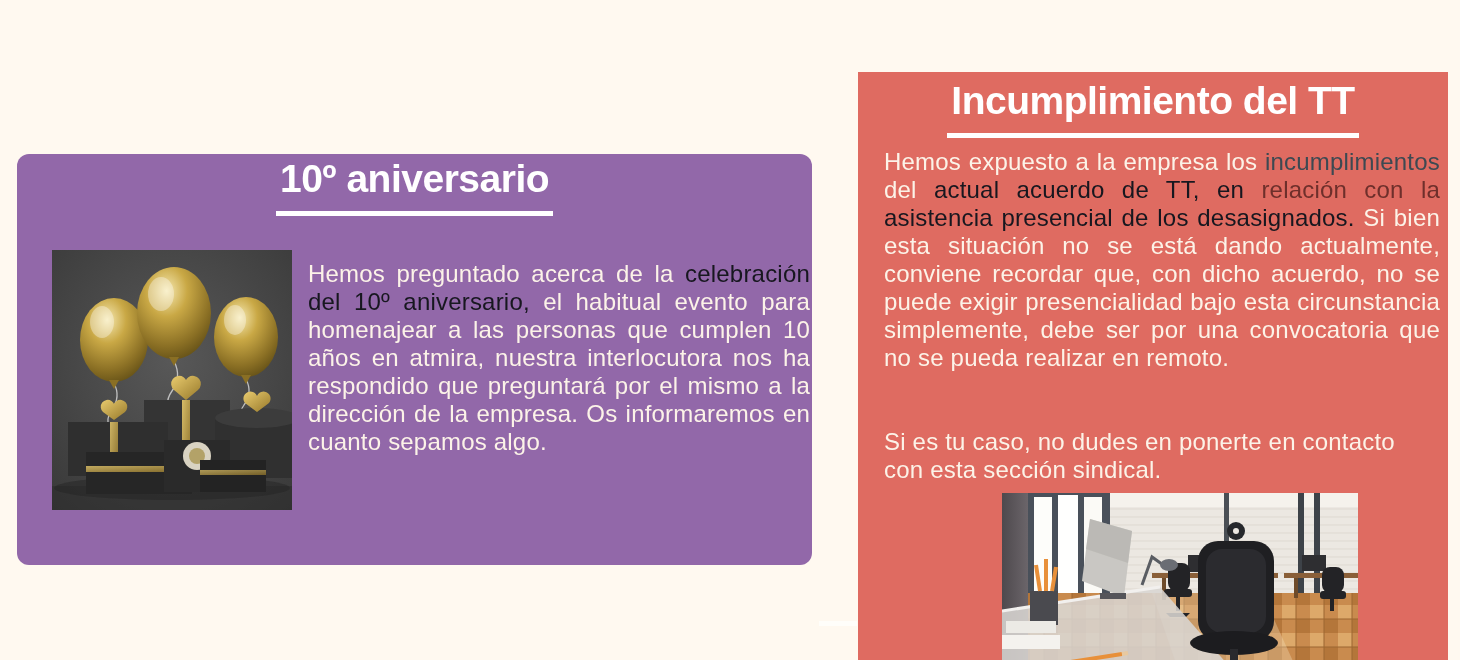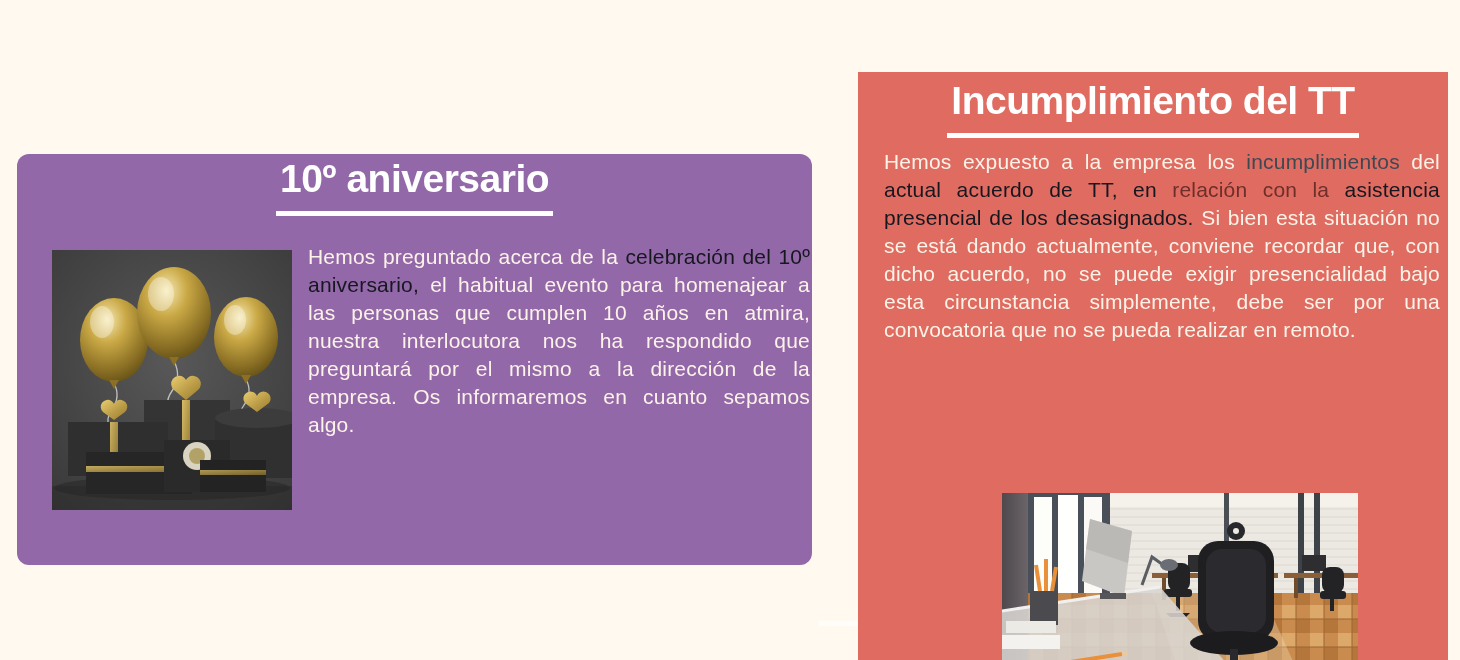--- a/index.html
+++ b/index.html
@@ -23,25 +23,25 @@
     display:inline-block;
     border-bottom:5px solid #ffffff;
     padding:0 4px 10px 4px;
   }
   .panel-purple .panel-title{top:4px;}
   .panel-salmon .panel-title{top:8px;}
   .body-text{
     margin:0;
     position:absolute;
     text-align:justify;
-    font-size:21px;line-height:28px;
+    font-size:24px;line-height:28px;
     letter-spacing:0.2px;
     color:#FCF3E8;
   }
-  .panel-purple .body-text{left:291px;top:89px;width:502px;}
+  .panel-purple .body-text{left:291px;top:106px;width:502px;}
   .panel-salmon .body-text-1{left:26px;top:76px;width:556px;}
   .panel-salmon .body-text-2{left:26px;top:356px;width:556px;text-align:left;}
   .img-frame{position:absolute;display:block;line-height:0;}
   .balloons-frame{left:35px;top:96px;width:240px;height:260px;}
   .office-frame{left:144px;top:421px;width:356px;height:188px;}
   .divider-dash{
     position:absolute;left:819px;top:621px;width:38px;height:5px;
     background:#FFFEFA;
   }
 </style>
@@ -117,20 +117,21 @@
 
   <section class="panel panel-salmon" style="background-color: rgb(223, 107, 97);">
     <h2 class="panel-title">
       <span class="title-inner">Incumplimiento del TT</span>
     </h2>
 
     <p class="body-text body-text-1">
       <span style="color: rgb(252, 243, 232);">Hemos expuesto a la empresa los </span><span style="color: rgb(61, 73, 82);">incumplimientos</span><span style="color: rgb(252, 243, 232);"> del </span><span style="color: rgb(23, 23, 31);">actual acuerdo de TT, en </span><span style="color: rgb(110, 47, 43);">relación con la </span><span style="color: rgb(23, 23, 31);">asistencia presencial de los desasignados.</span><span style="color: rgb(252, 243, 232);"> Si bien esta situación no se está dando actualmente, conviene recordar que, con dicho acuerdo, no se puede exigir presencialidad bajo esta circunstancia simplemente, debe ser por una convocatoria que no se pueda realizar en remoto.</span>
     </p>
 
+    <p class="body-text body-text-2">Si es tu caso, no dudes en ponerte en contacto con esta sección sindical.</p>
 
     <span class="img-frame office-frame">
       <svg width="356" height="188" viewBox="0 0 356 188">
         <defs>
           <pattern id="parquet" width="28" height="28" patternUnits="userSpaceOnUse">
             <rect width="28" height="28" fill="#c98b4e"></rect>
             <rect width="14" height="14" fill="#ddа96a"></rect>
             <rect width="14" height="14" fill="#dda96a"></rect>
             <rect x="14" y="14" width="14" height="14" fill="#b4763a"></rect>
             <path d="M0,14 h28 M14,0 v28" stroke="#9c652f" stroke-width="1"></path>

